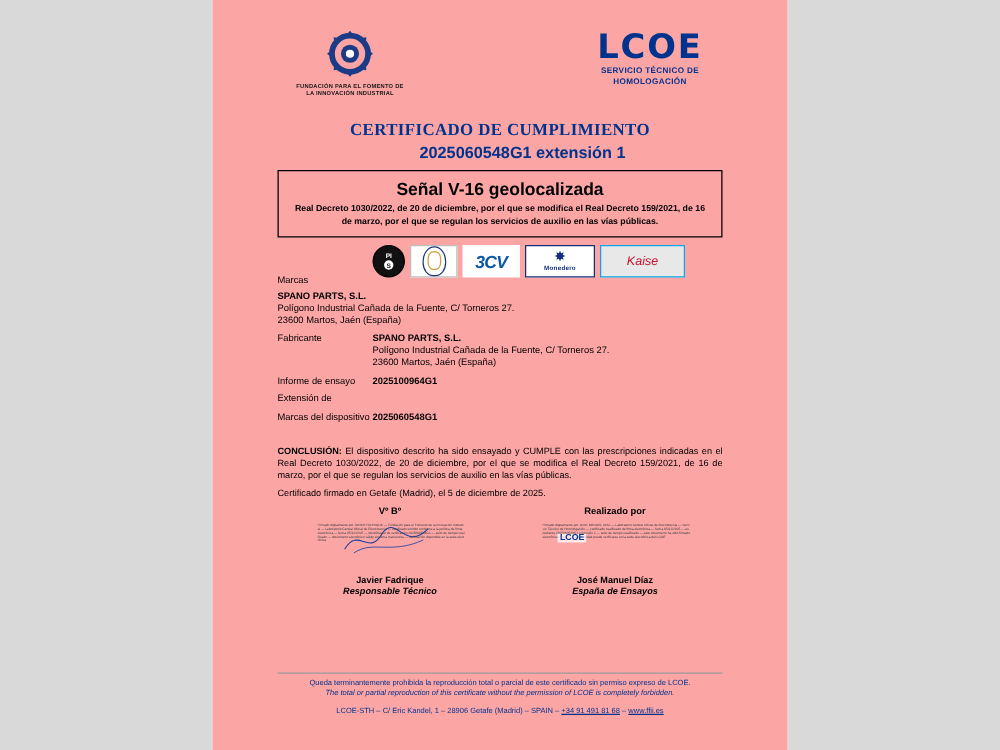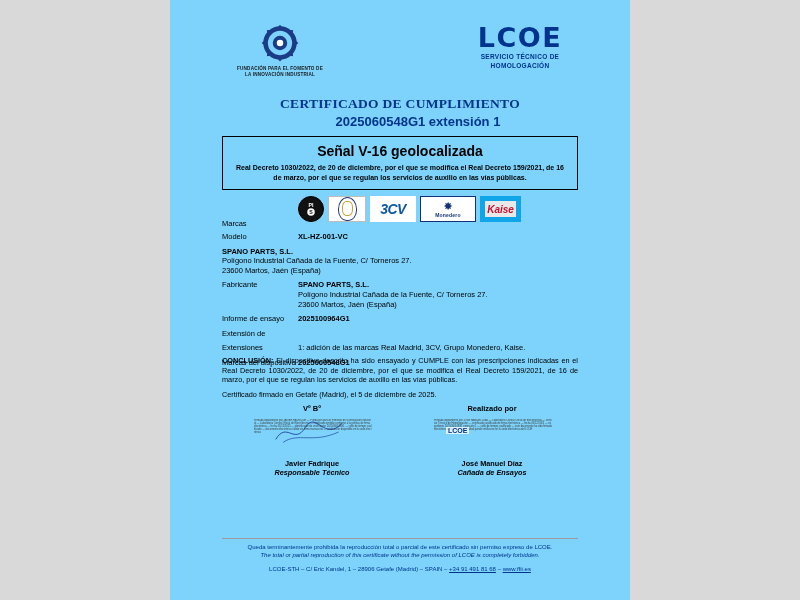--- a/index.html
+++ b/index.html
@@ -29,21 +29,21 @@
   }
   .side-bar.left { left: 0; }
   .side-bar.right { right: 0; }
 
   .sheet {
     position: absolute;
     left: 170px;
     top: 0;
     width: 460px;
     height: 600px;
-    background: #7dd3fc;
+    background: #fca5a5;
   }
 
   
   .header {
     position: absolute;
     left: 0; top: 18px;
     width: 460px;
     height: 64px;
   }
   .logo-fii {
@@ -213,26 +213,26 @@
     font-size: 11px;
     line-height: 11px;
     color: #12317a;
   }
   .mon-text {
     font-size: 5px;
     font-weight: bold;
     letter-spacing: 0.2px;
   }
   .brand-kaise {
-    width: 41px;
+    width: 68px;
     background: #e8e8e8;
-    border: 5px solid #0ea5e9;
+    border: 1px solid #0ea5e9;
     color: #c8102e;
     font-size: 10px;
-    font-weight: bold;
+    font-weight: normal;
     font-style: italic;
   }
 
   
   .fields {
     position: absolute;
     left: 52px; top: 232px;
     width: 356px;
     font-size: 7.5px;
     color: #000;
@@ -436,24 +436,20 @@
           <div class="mon-star">✸</div>
           <div class="mon-text">Monedero</div>
         </div>
 
         <div class="brand brand-kaise">Kaise</div>
       </div>
     </div>
 
     <div class="fields">
 
-      <div class="frow">
-        <div class="fkey">Modelo</div>
-        <div class="fval"><b>XL-HZ-001-VC</b></div>
-      </div>
 
       <div class="frow">
         <div class="fval">
           <b>SPANO PARTS, S.L.</b>
           <div class="line2">Polígono Industrial Cañada de la Fuente, C/ Torneros 27.</div>
           <div class="line2">23600 Martos, Jaén (España)</div>
         </div>
       </div>
 
       <div class="frow">
@@ -467,24 +463,20 @@
 
       <div class="frow">
         <div class="fkey">Informe de ensayo</div>
         <div class="fval"><b>2025100964G1</b></div>
       </div>
 
       <div class="frow">
         <div class="fkey">Extensión de</div>
       </div>
 
-      <div class="frow">
-        <div class="fkey">Extensiones</div>
-        <div class="fval">1: adición de las marcas Real Madrid, 3CV, Grupo Monedero, Kaise.</div>
-      </div>
 
       <div class="frow">
         <div class="fkey">Marcas del dispositivo</div>
         <div class="fval"><b>2025060548G1</b></div>
       </div>
     </div>
 
     <div class="conclusion">
       <span class="cap">CONCLUSIÓN:</span><span> El dispositivo descrito ha sido ensayado y CUMPLE con las prescripciones indicadas en el Real Decreto 1030/2022, de 20 de diciembre, por el que se modifica el Real Decreto 159/2021, de 16 de marzo, por el que se regulan los servicios de auxilio en las vías públicas.</span>
     </div>
@@ -510,21 +502,21 @@
 
       <div class="sig-col right">
         <div class="sig-head">Realizado por</div>
         <div class="sig-img">
           <div class="stamp-text">
             Firmado digitalmente por JOSE MANUEL DIAZ — Laboratorio Central Oficial de Electrotecnia — Servicio Técnico de Homologación — certificado cualificado de firma electrónica — fecha 05/12/2025 — expediente 2025060548G1 extensión 1 — sello de tiempo cualificado — este documento ha sido firmado electrónicamente y su autenticidad puede verificarse en la sede electrónica del LCOE
           </div>
           <div class="stamp-badge">LCOE</div>
         </div>
         <div class="sig-name">José Manuel Díaz</div>
-        <div class="sig-role">Cañada de Ensayos</div>
+        <div class="sig-role">España de Ensayos</div>
       </div>
     </div>
 
     <div class="footer">
       <div class="footer-rule"></div>
       <div class="footer-es">Queda terminantemente prohibida la reproducción total o parcial de este certificado sin permiso expreso de LCOE.</div>
       <div class="footer-en">The total or partial reproduction of this certificate without the permission of LCOE is completely forbidden.</div>
       <div class="footer-addr">
         <span>LCOE-STH – C/ Eric Kandel, 1 – 28906 Getafe (Madrid) – SPAIN</span>
         <span> – </span>

